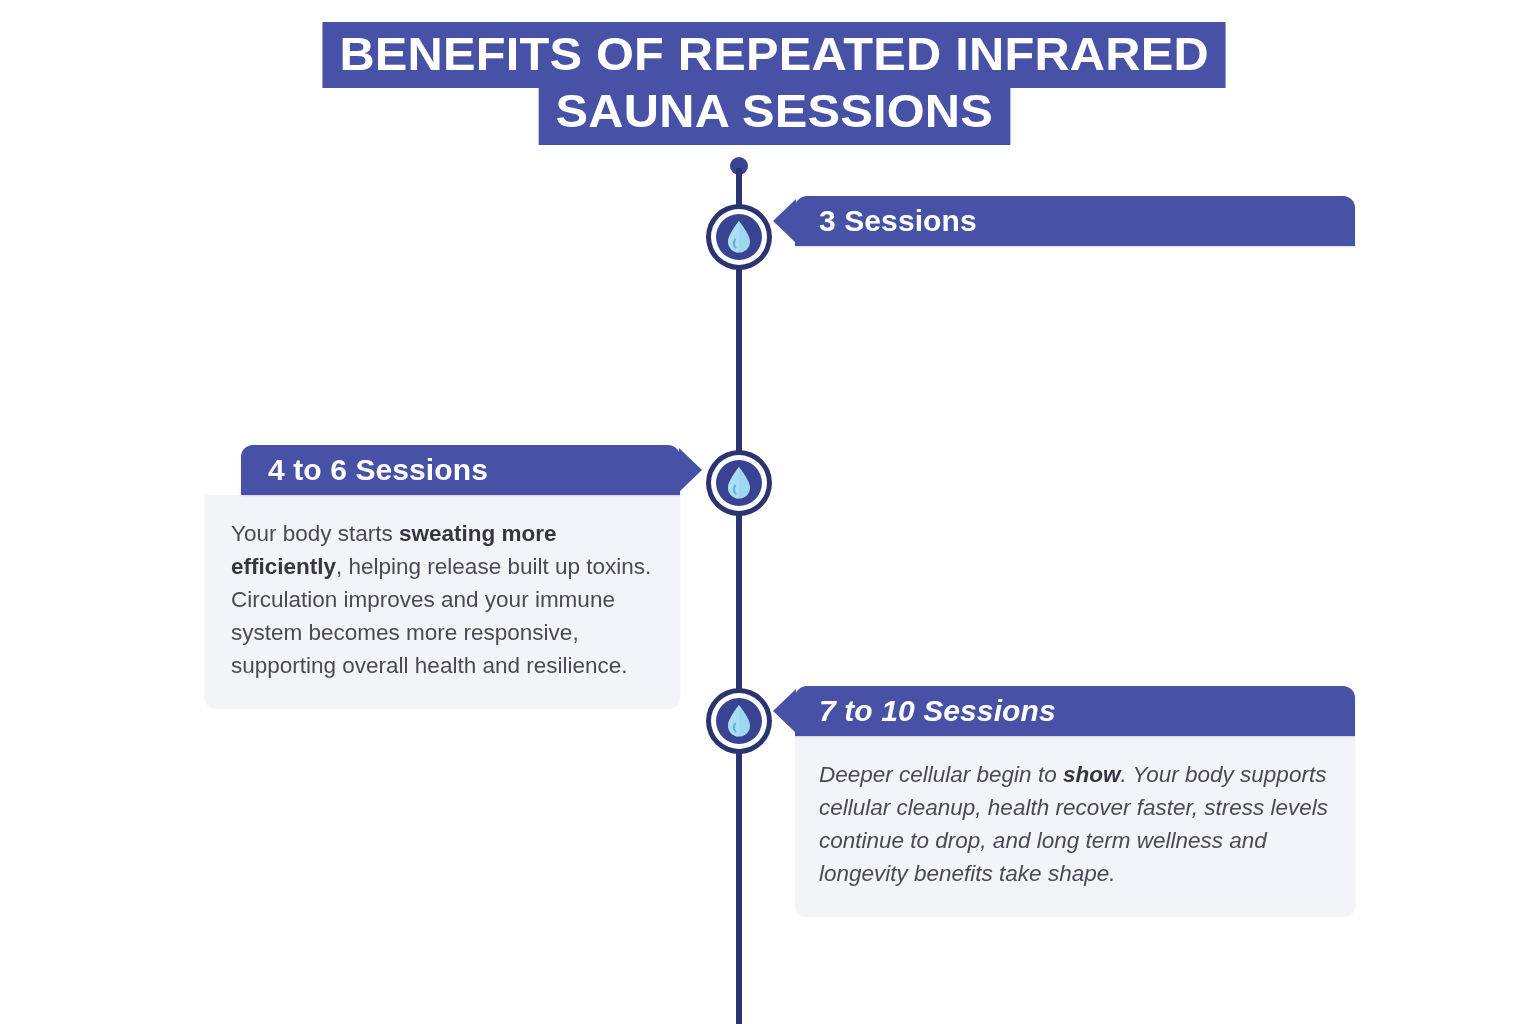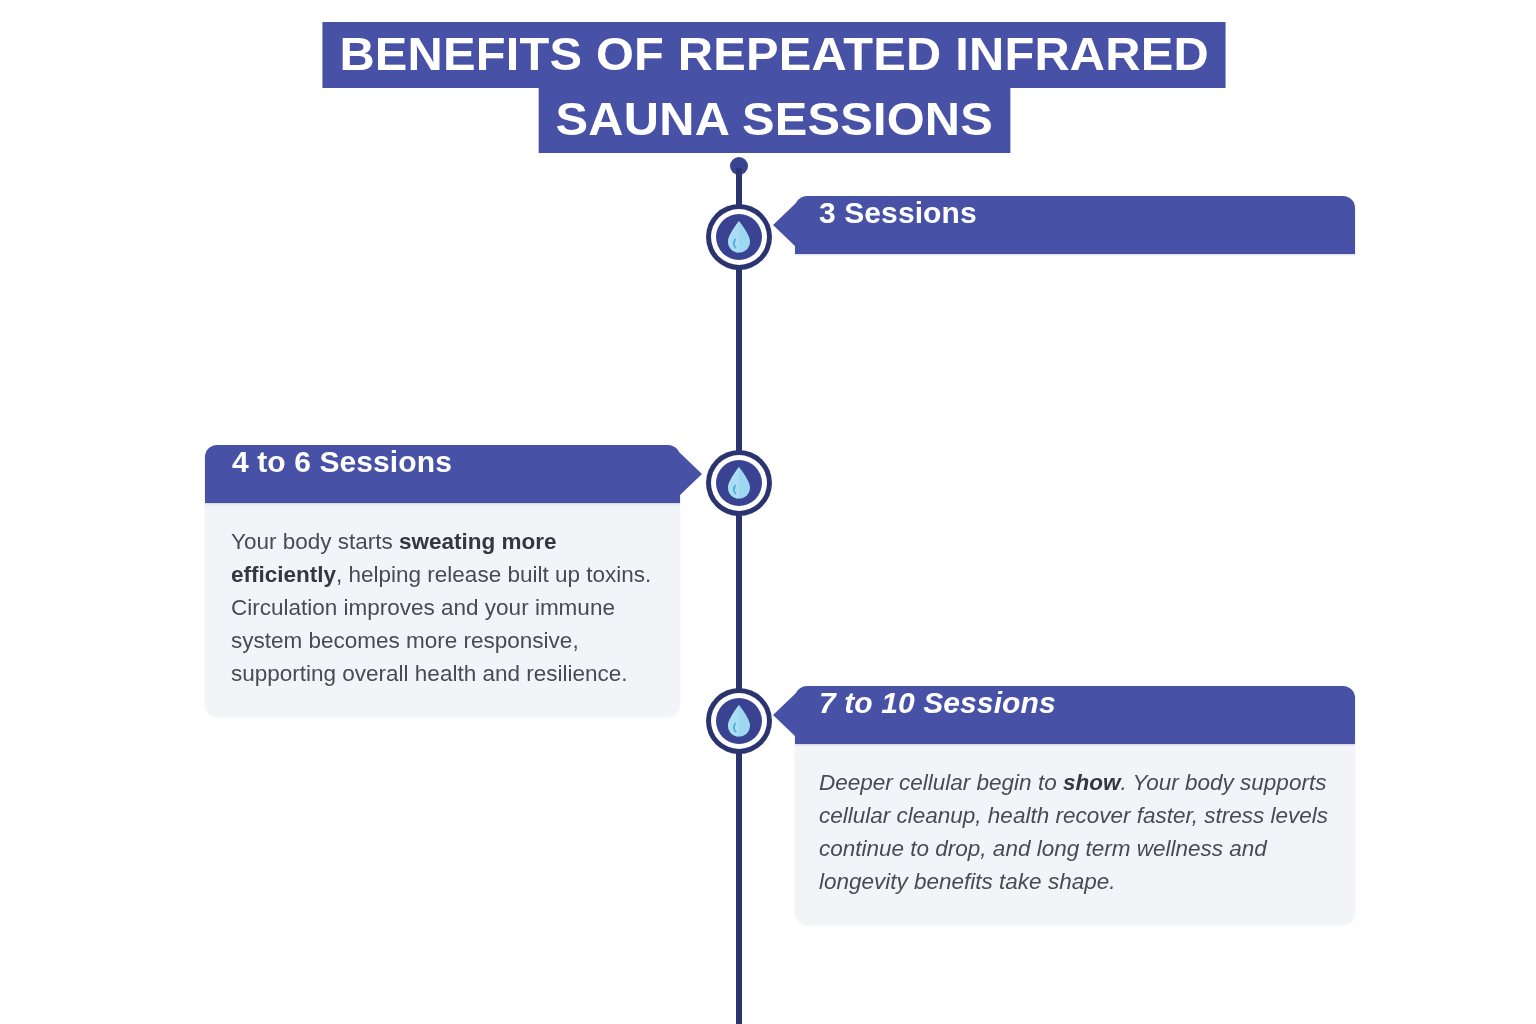--- a/index.html
+++ b/index.html
@@ -35,21 +35,21 @@
     white-space: nowrap;
     padding-left: 12px;
   }
   .title-line span.band {
     background: #4752a6;
     padding: 9px 16px 11px 16px;
     display: inline-block;
     transform: scaleX(1.06);
   }
   .title-row1 { position: absolute; left: 0; top: 22px; width: 1536px; text-align: center; }
-  .title-row2 { position: absolute; left: 0; top: 79px; width: 1536px; text-align: center; margin-top: 8px; }
+  .title-row2 { position: absolute; left: 0; top: 79px; width: 1536px; text-align: center; }
 
   
   .timeline-line {
     position: absolute;
     left: 736px;
     top: 168px;
     width: 6px;
     height: 856px;
     background: #2c3470;
   }
@@ -98,23 +98,23 @@
   
   .card {
     position: absolute;
     z-index: 3;
   }
   .card-header {
     position: relative;
     background: #4752a6;
     border-radius: 12px 12px 0 0;
     box-sizing: border-box;
-    height: 58px;
-    display: flex;
-    align-items: flex-start;
+    height: 50px;
+    display: flex;
+    align-items: center;
     box-shadow: 0 1px 2px rgba(40,45,95,0.18);
   }
   .card-header-title {
     font-family: "Liberation Sans", sans-serif;
     font-size: 30px;
     font-weight: 700;
     color: #ffffff;
     letter-spacing: 0.1px;
     white-space: nowrap;
   }
@@ -157,21 +157,21 @@
     border-left: 23px solid #4752a6;
   }
 
   
   #card-1 { left: 795px; top: 196px; width: 560px; }
   #card-1 .card-header { padding-left: 24px; }
   #card-1 .card-body { padding: 22px 24px 26px 24px; min-height: 132px; }
 
   
   #card-2 { left: 205px; top: 445px; width: 475px; }
-  #card-2 .card-header { padding-left: 27px; border-radius: 12px 12px 0 0; }
+  #card-2 .card-header { padding-left: 27px; border-radius: 12px 12px 0 0; margin-left: 36px; }
   #card-2 .card-body { padding: 22px 26px 26px 26px; min-height: 210px; }
 
   
   #card-3 { left: 795px; top: 686px; width: 560px; font-style: italic; }
   #card-3 .card-header { padding-left: 24px; }
   #card-3 .card-body { padding: 22px 24px 26px 24px; min-height: 170px; }
 </style>
 </head>
 <body>
 

